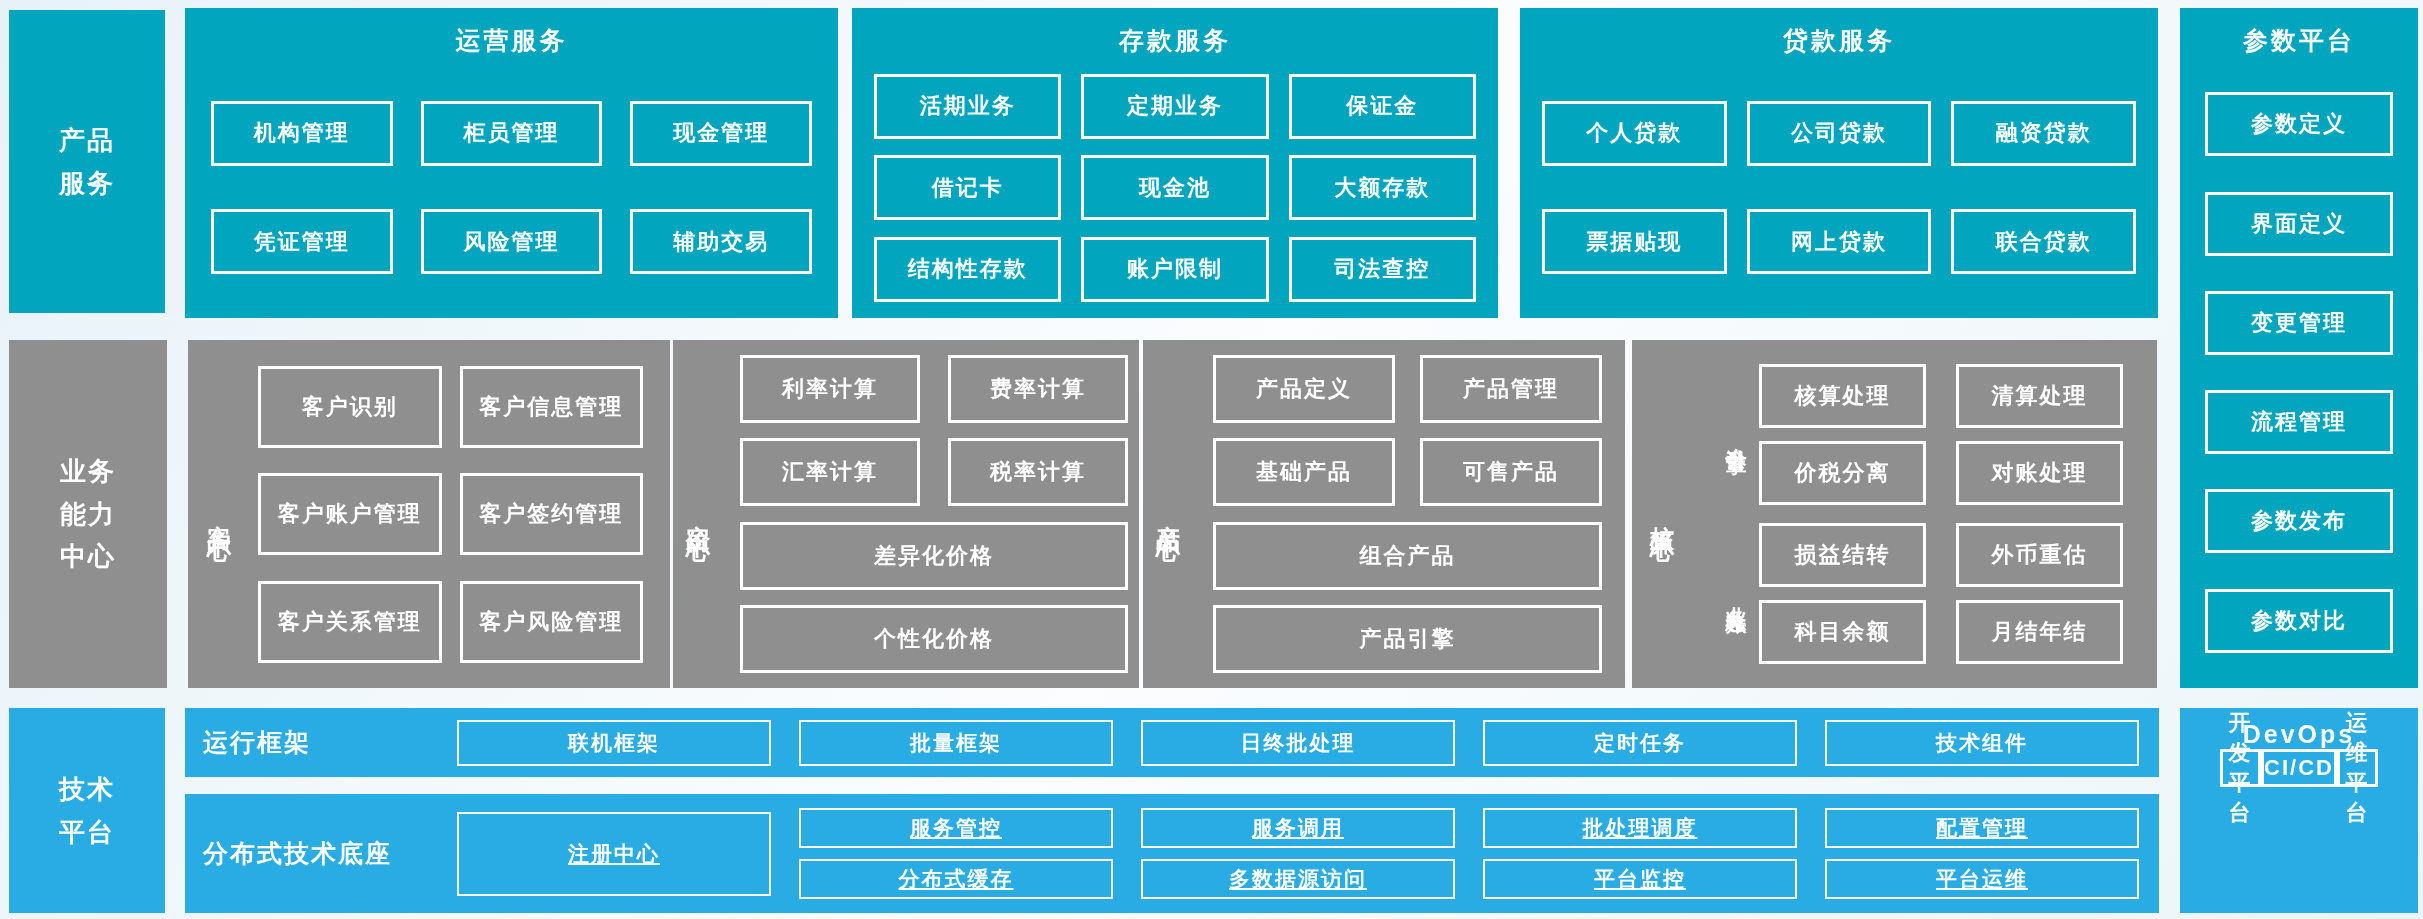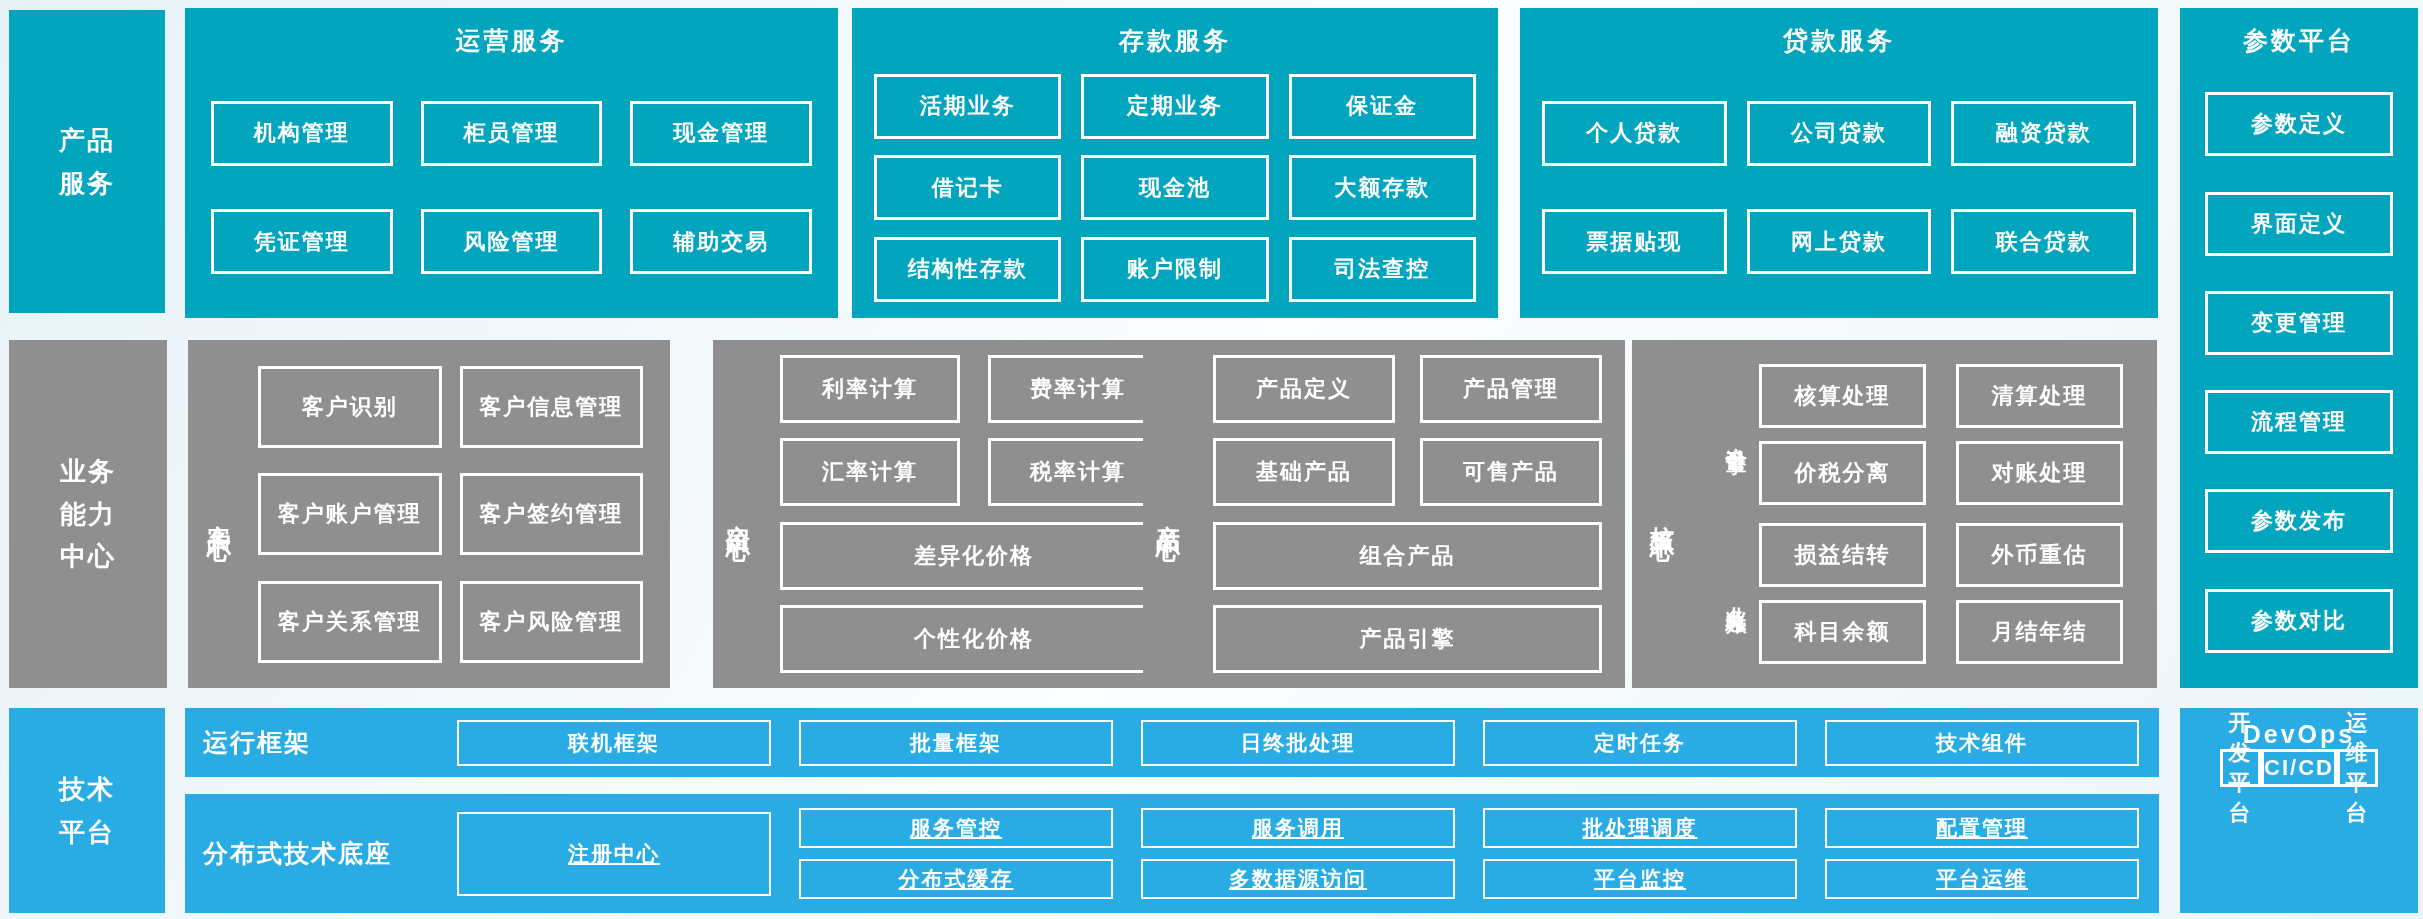--- a/index.html
+++ b/index.html
@@ -149,21 +149,21 @@
     <div class="grid cust-grid">
       <div class="box">客户识别</div>
       <div class="box">客户信息管理</div>
       <div class="box">客户账户管理</div>
       <div class="box">客户签约管理</div>
       <div class="box">客户关系管理</div>
       <div class="box">客户风险管理</div>
     </div>
   </div>
 
-  <div class="panel gray mid" style="left:673px;top:340px;width:466px;height:348px;margin-left:40px;">
+  <div class="panel gray mid" style="left:673px;top:340px;width:466px;height:348px;">
     <div class="vzone" style="width:50px;">
       <div class="vlabel">定价中心</div>
     </div>
     <div class="grid four-grid price-grid">
       <div class="box">利率计算</div>
       <div class="box">费率计算</div>
       <div class="box">汇率计算</div>
       <div class="box">税率计算</div>
       <div class="box span2">差异化价格</div>
       <div class="box span2">个性化价格</div>

